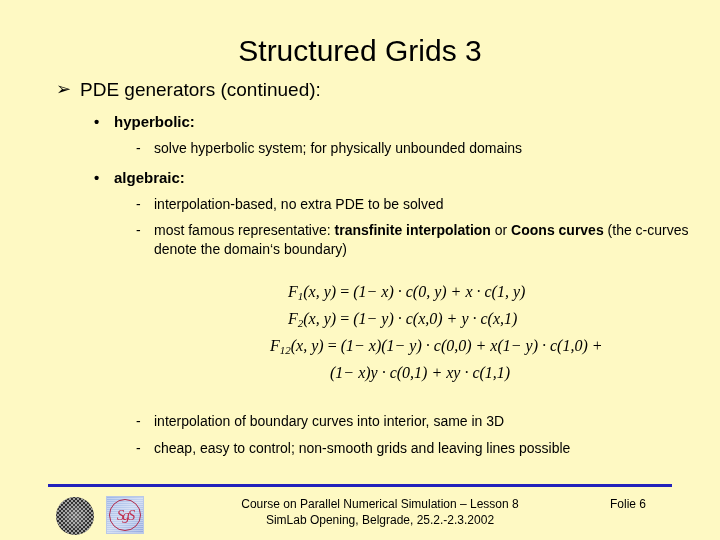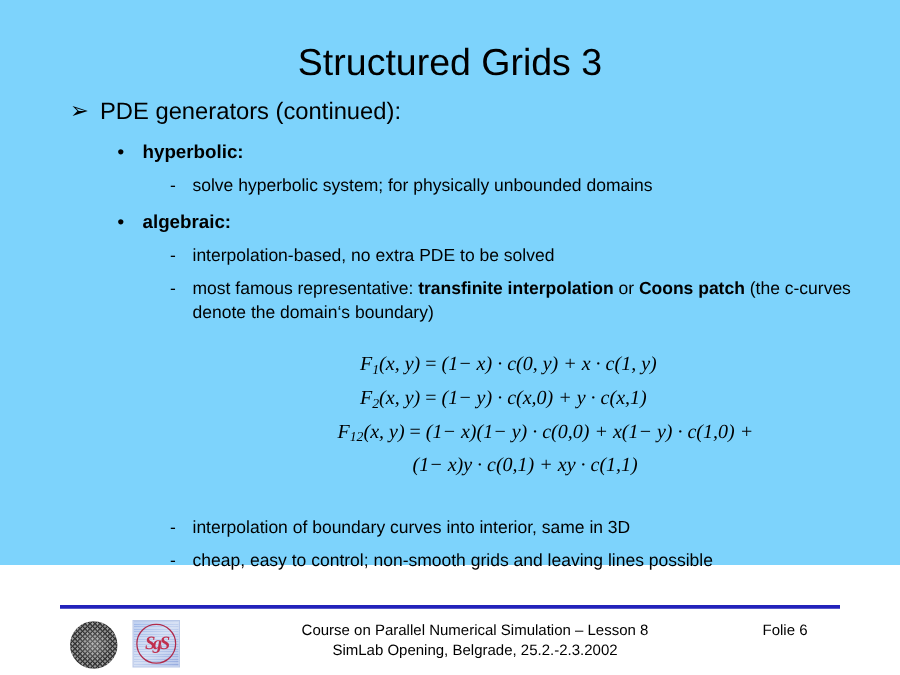--- a/index.html
+++ b/index.html
@@ -12,22 +12,22 @@
     height: 540px;
     position: relative;
     overflow: hidden;
     font-family: "Liberation Sans", sans-serif;
     color: #000000;
   }
   .slide {
     position: absolute;
     left: 0; top: 0;
     width: 720px;
-    height: 452px;
-    background: #7dd3fc;
+    height: 540px;
+    background: #fef9c3;
   }
 
   
   .title {
     position: absolute;
     left: 0;
     top: 34px;
     width: 720px;
     text-align: center;
     font-size: 30px;
@@ -217,21 +217,21 @@
     height: 30px;
     border-radius: 50%;
     border: 1.5px solid #b02a4a;
     display: flex;
     align-items: center;
     justify-content: center;
   }
   .logo-sgs .mark {
     font-family: "Liberation Serif", serif;
     font-style: italic;
-    font-weight: 700;
+    font-weight: 400;
     font-size: 15px;
     color: #c0304f;
     line-height: 1;
     letter-spacing: -2px;
   }
 
   .footer-center {
     position: absolute;
     left: 180px;
     top: 4px;
@@ -282,21 +282,21 @@
       <span>algebraic:</span>
     </div>
 
     <div class="lvl3">
       <span class="dash">-</span>
       <span>interpolation-based, no extra PDE to be solved</span>
     </div>
 
     <div class="lvl3">
       <span class="dash">-</span>
-      <span>most famous representative: </span><b>transfinite interpolation</b><span> or </span><b>Coons patch</b><span> (the c-curves denote the domain‘s boundary)</span>
+      <span>most famous representative: </span><b>transfinite interpolation</b><span> or </span><b>Coons curves</b><span> (the c-curves denote the domain‘s boundary)</span>
     </div>
 
   </div>
 
   <div class="formulas">
 
     <div class="frow align-eq fml">
       <span>F</span><sub>1</sub><span>(x, y)</span><span class="nrm"> = </span><span>(1− x) · c(0, y) + x · c(1, y)</span>
     </div>
 

